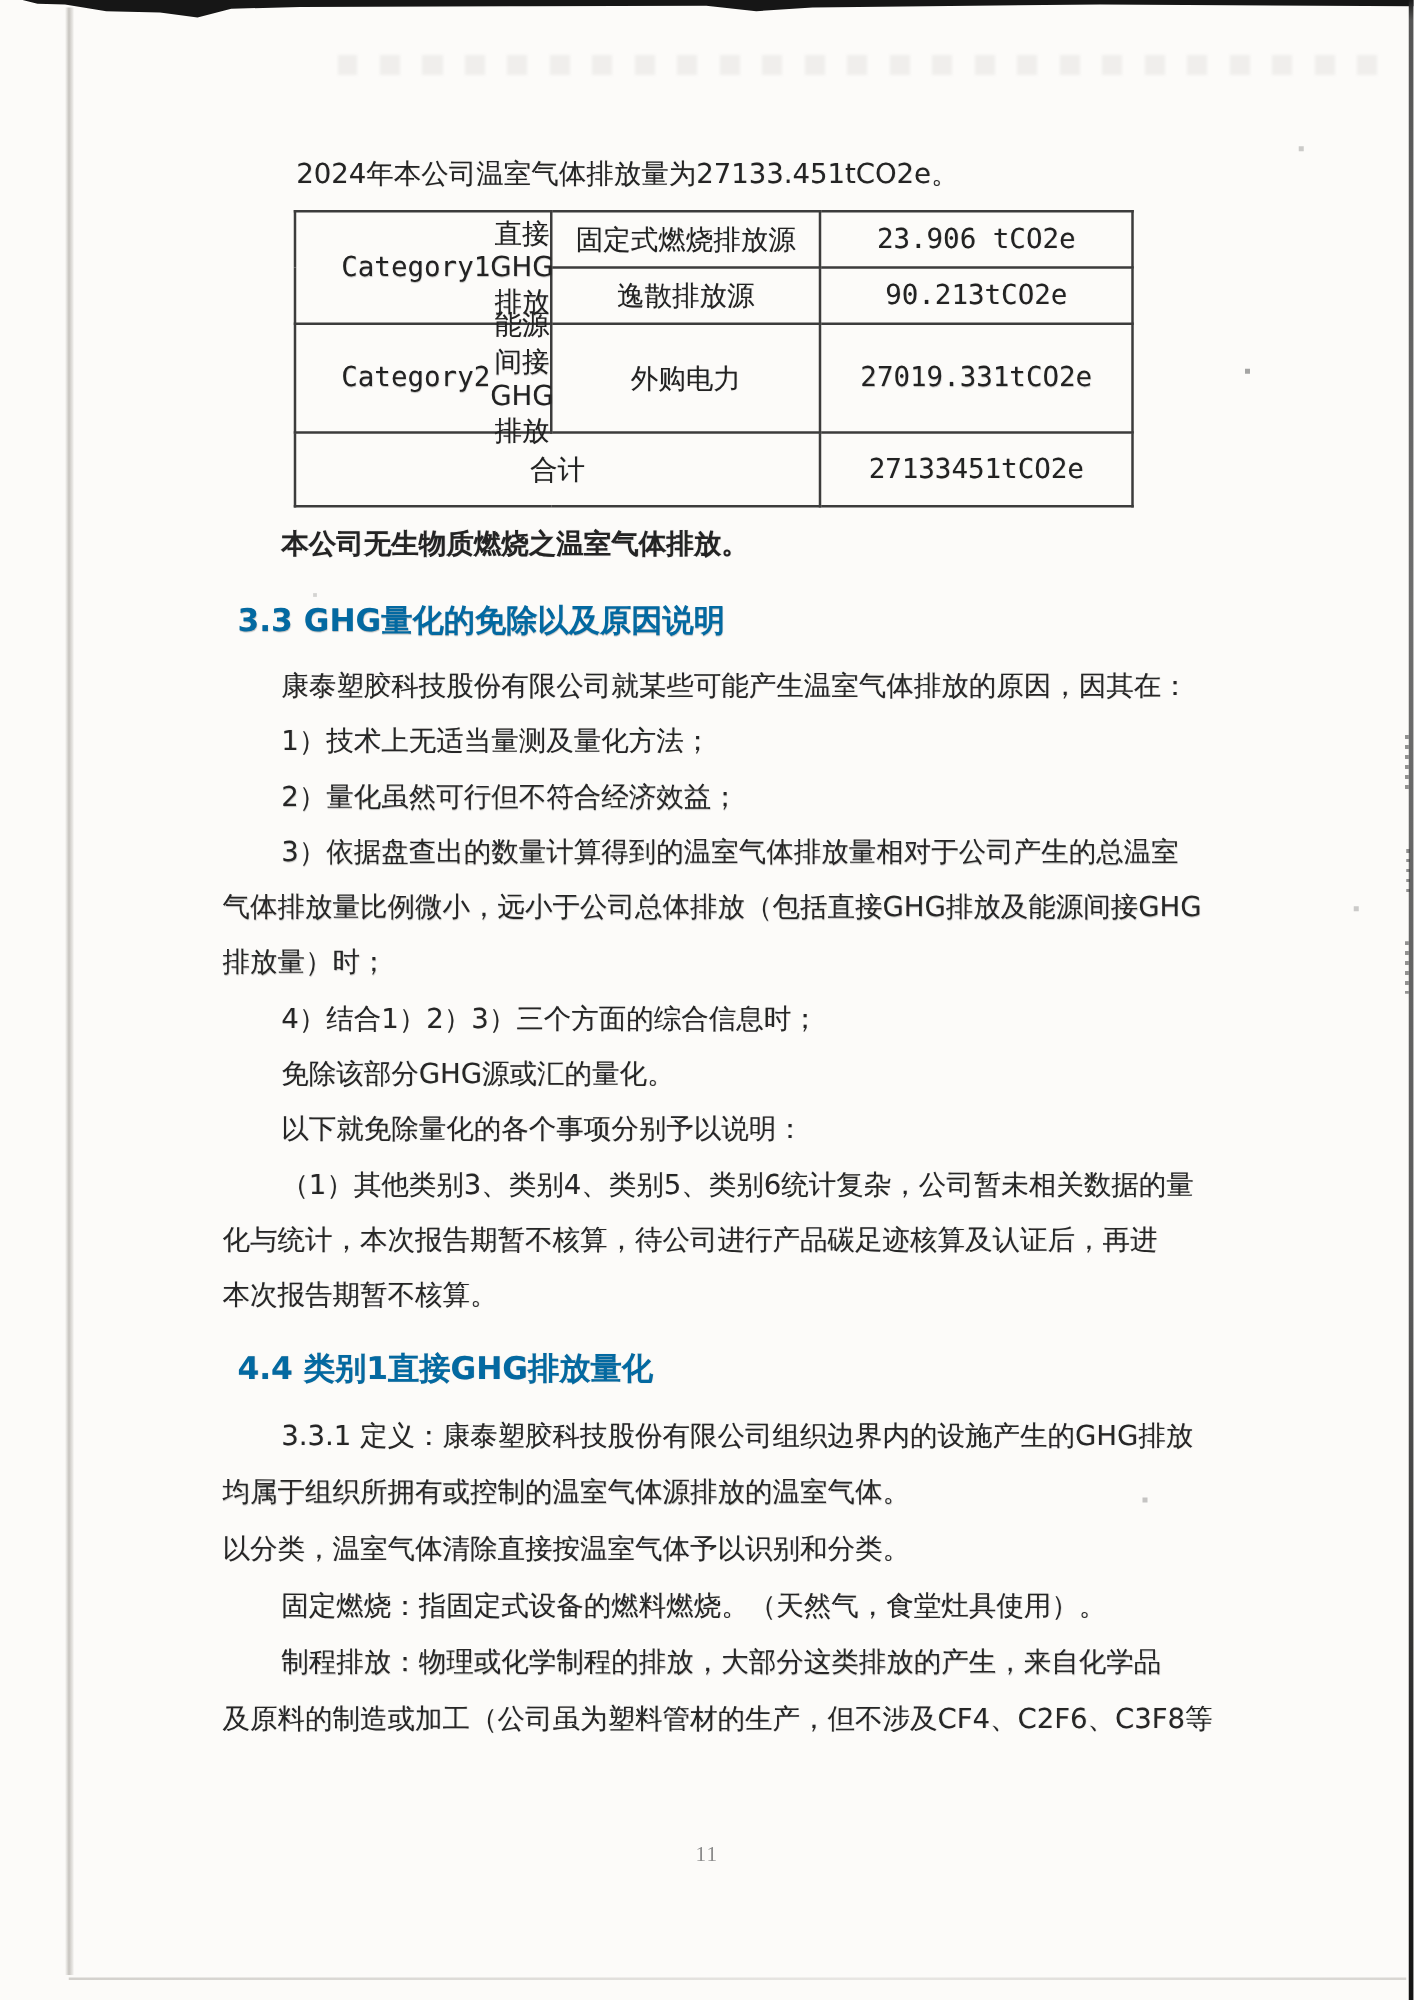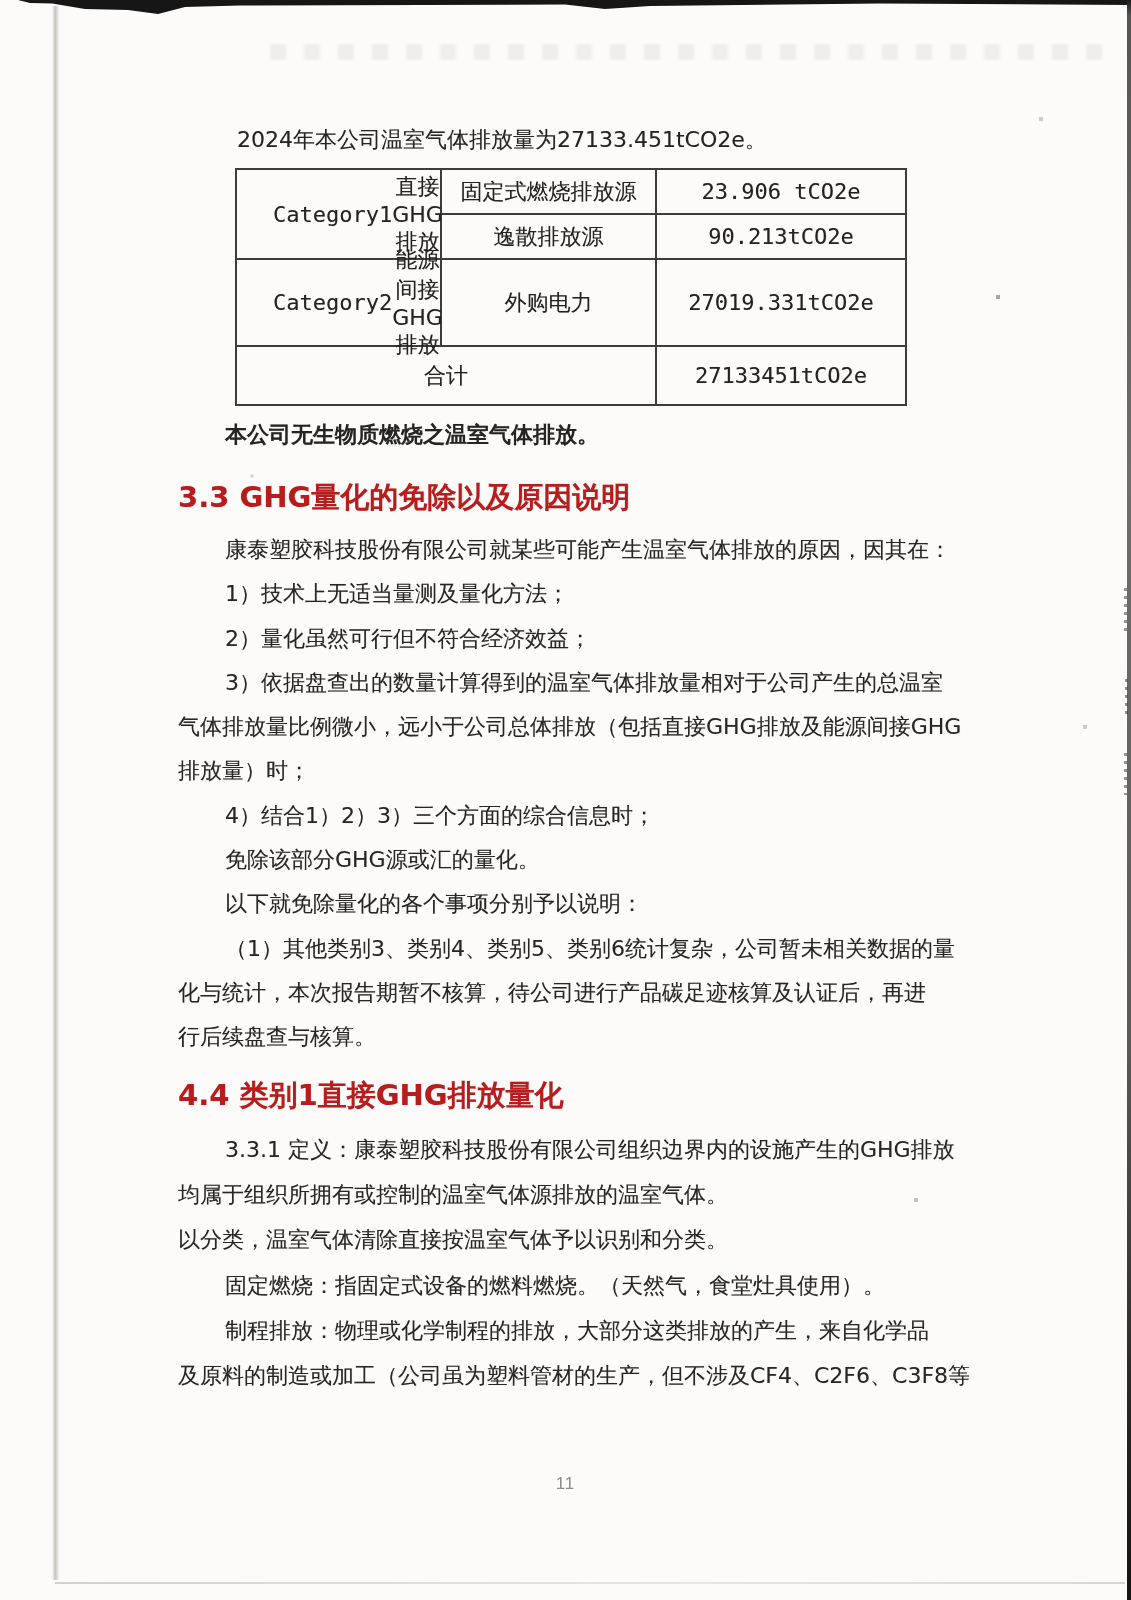--- a/index.html
+++ b/index.html
@@ -63,36 +63,36 @@
   }
   .mono{font-family:"DejaVu Sans Mono","Liberation Mono",monospace;}
   .two-line{display:flex;flex-direction:row;justify-content:flex-start;align-items:center;padding-left:36px;}
   .two-line.h88{height:88px;}
   .two-line.h84{height:84px;}
   .note{
     position:absolute;left:225px;top:420px;margin:0;
     font-size:22px;font-weight:600;white-space:nowrap;
   }
   .sec-heading{
-    position:absolute;left:178px;margin:0;
-    font-size:29px;font-weight:bold;line-height:30px;white-space:nowrap;color:#b91c1c;
+    position:absolute;left:190px;margin:0;
+    font-size:25px;font-weight:bold;line-height:30px;white-space:nowrap;color:#0369a1;
   }
   .sec-heading.h33{top:482px;}
   .sec-heading.h34{top:1080px;}
   .para-block{
     position:absolute;left:178px;width:930px;
     font-size:22px;color:#262626;
   }
   .para-block.b1{top:528px;line-height:44.3px;}
   .para-block.b2{top:1127px;line-height:45.2px;}
   .ln{white-space:nowrap;}
   .ln.ind{padding-left:47px;}
   .page-number{
     position:absolute;left:0;top:1474px;width:1131px;text-align:center;
-    font-family:Liberation Sans, sans-serif;
+    font-family:Liberation Serif, serif;
     font-size:17px;color:#8b8b8b;letter-spacing:1px;
   }
 </style>
 </head>
 <body>
 
 <div class="page">
 
   <svg class="top-edge" width="1131" height="18" viewBox="0 0 1131 18">
     <path d="M18 0 L1131 0 L1131 5 L880 3.5 L650 6 L605 9 L565 4.5 L420 5 L240 5.5 L185 7 L158 14 L128 10 L85 9 L52 3.5 L30 3 Z" fill="#161616"></path>
@@ -154,21 +154,21 @@
     <div class="ln ind">1）技术上无适当量测及量化方法；</div>
     <div class="ln ind">2）量化虽然可行但不符合经济效益；</div>
     <div class="ln ind">3）依据盘查出的数量计算得到的温室气体排放量相对于公司产生的总温室</div>
     <div class="ln">气体排放量比例微小，远小于公司总体排放（包括直接GHG排放及能源间接GHG</div>
     <div class="ln">排放量）时；</div>
     <div class="ln ind">4）结合1）2）3）三个方面的综合信息时；</div>
     <div class="ln ind">免除该部分GHG源或汇的量化。</div>
     <div class="ln ind">以下就免除量化的各个事项分别予以说明：</div>
     <div class="ln ind">（1）其他类别3、类别4、类别5、类别6统计复杂，公司暂未相关数据的量</div>
     <div class="ln">化与统计，本次报告期暂不核算，待公司进行产品碳足迹核算及认证后，再进</div>
-    <div class="ln">行后续盘查与核算。</div>
+    <div class="ln">本次报告期暂不核算。</div>
   </div>
 
   <h2 class="sec-heading h34 content-text">4.4 类别1直接GHG排放量化</h2>
   <div class="para-block b2 content-text">
     <div class="ln ind">3.3.1 定义：康泰塑胶科技股份有限公司组织边界内的设施产生的GHG排放</div>
     <div class="ln">均属于组织所拥有或控制的温室气体源排放的温室气体。</div>
     <div class="ln">以分类，温室气体清除直接按温室气体予以识别和分类。</div>
     <div class="ln ind">固定燃烧：指固定式设备的燃料燃烧。（天然气，食堂灶具使用）。</div>
     <div class="ln ind">制程排放：物理或化学制程的排放，大部分这类排放的产生，来自化学品</div>
     <div class="ln">及原料的制造或加工（公司虽为塑料管材的生产，但不涉及CF4、C2F6、C3F8等</div>

